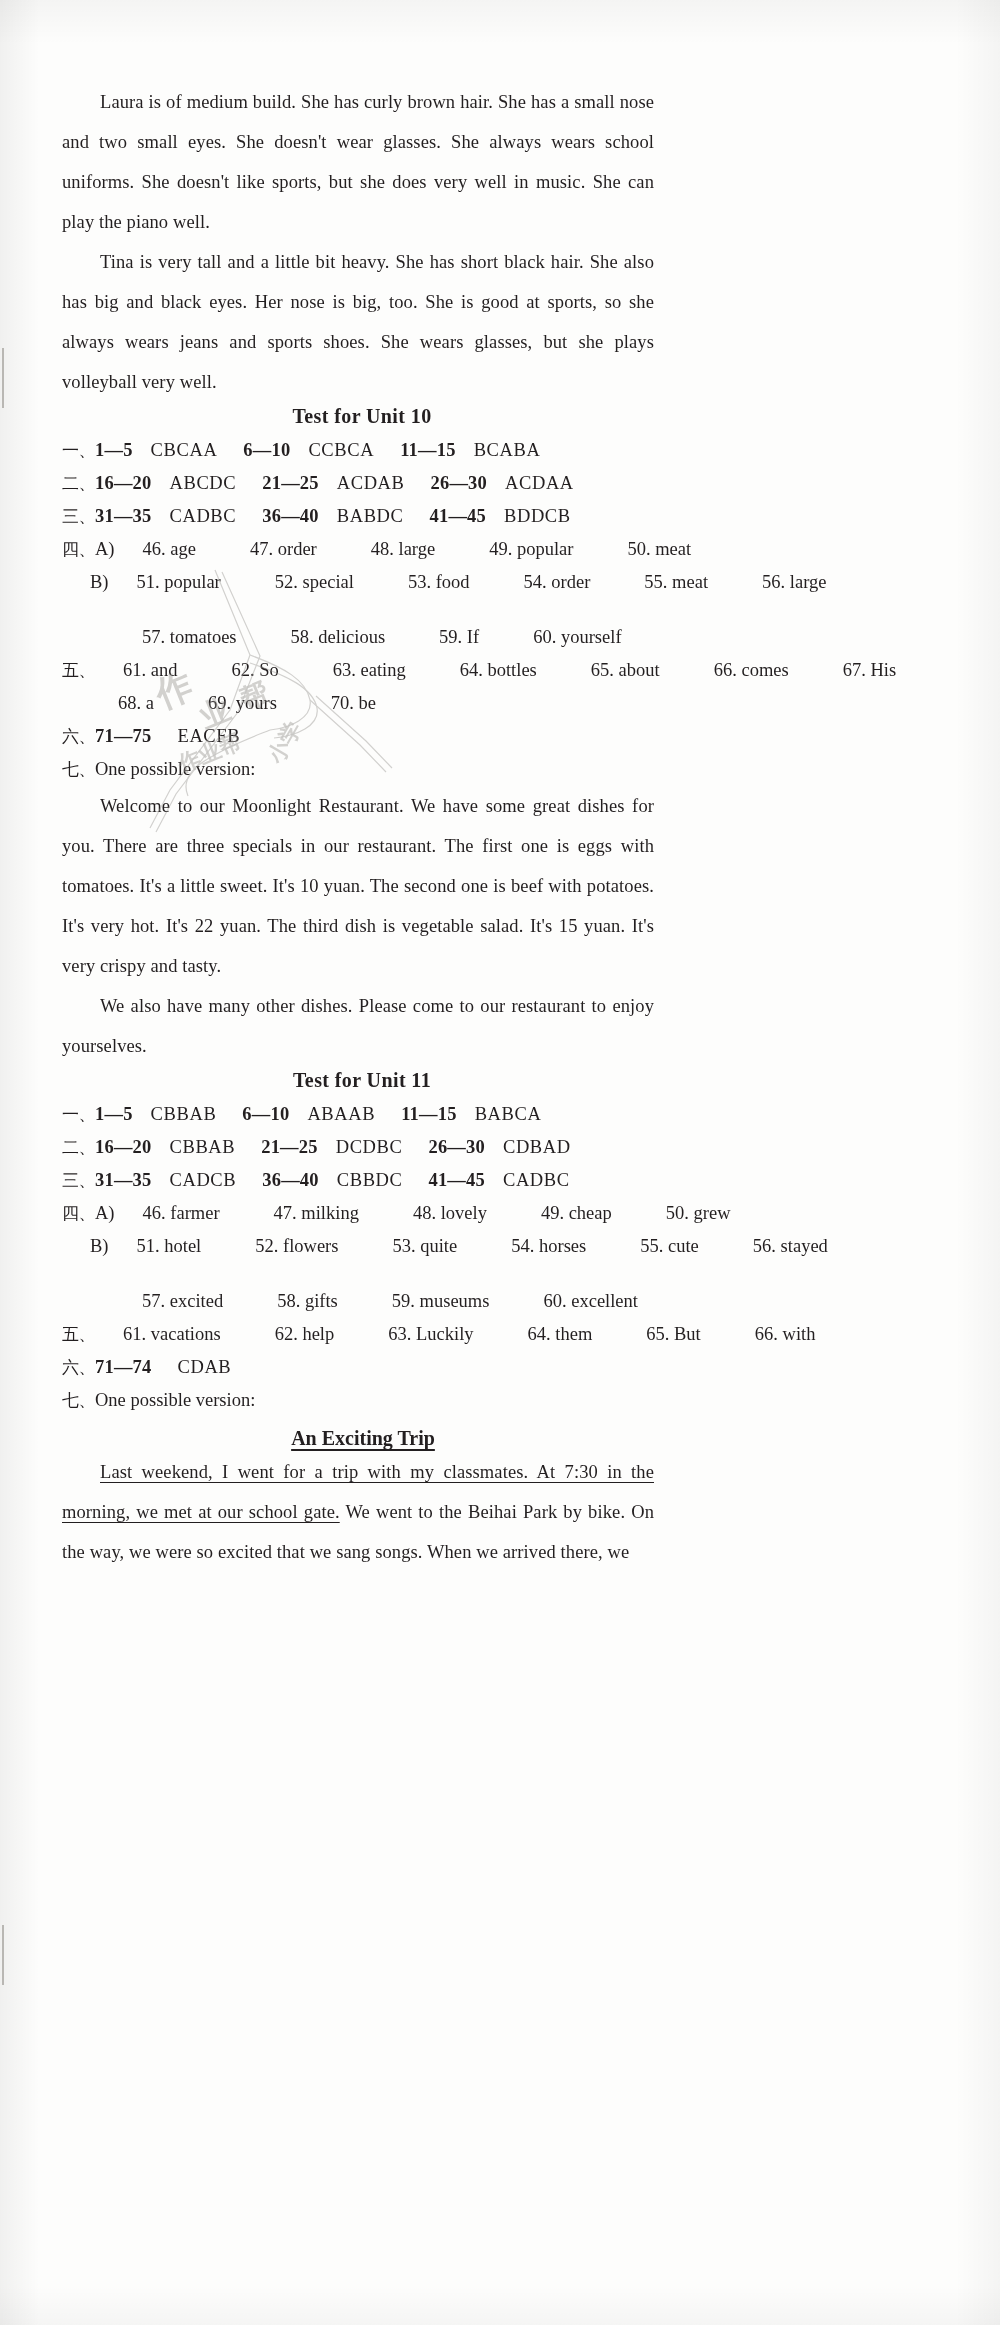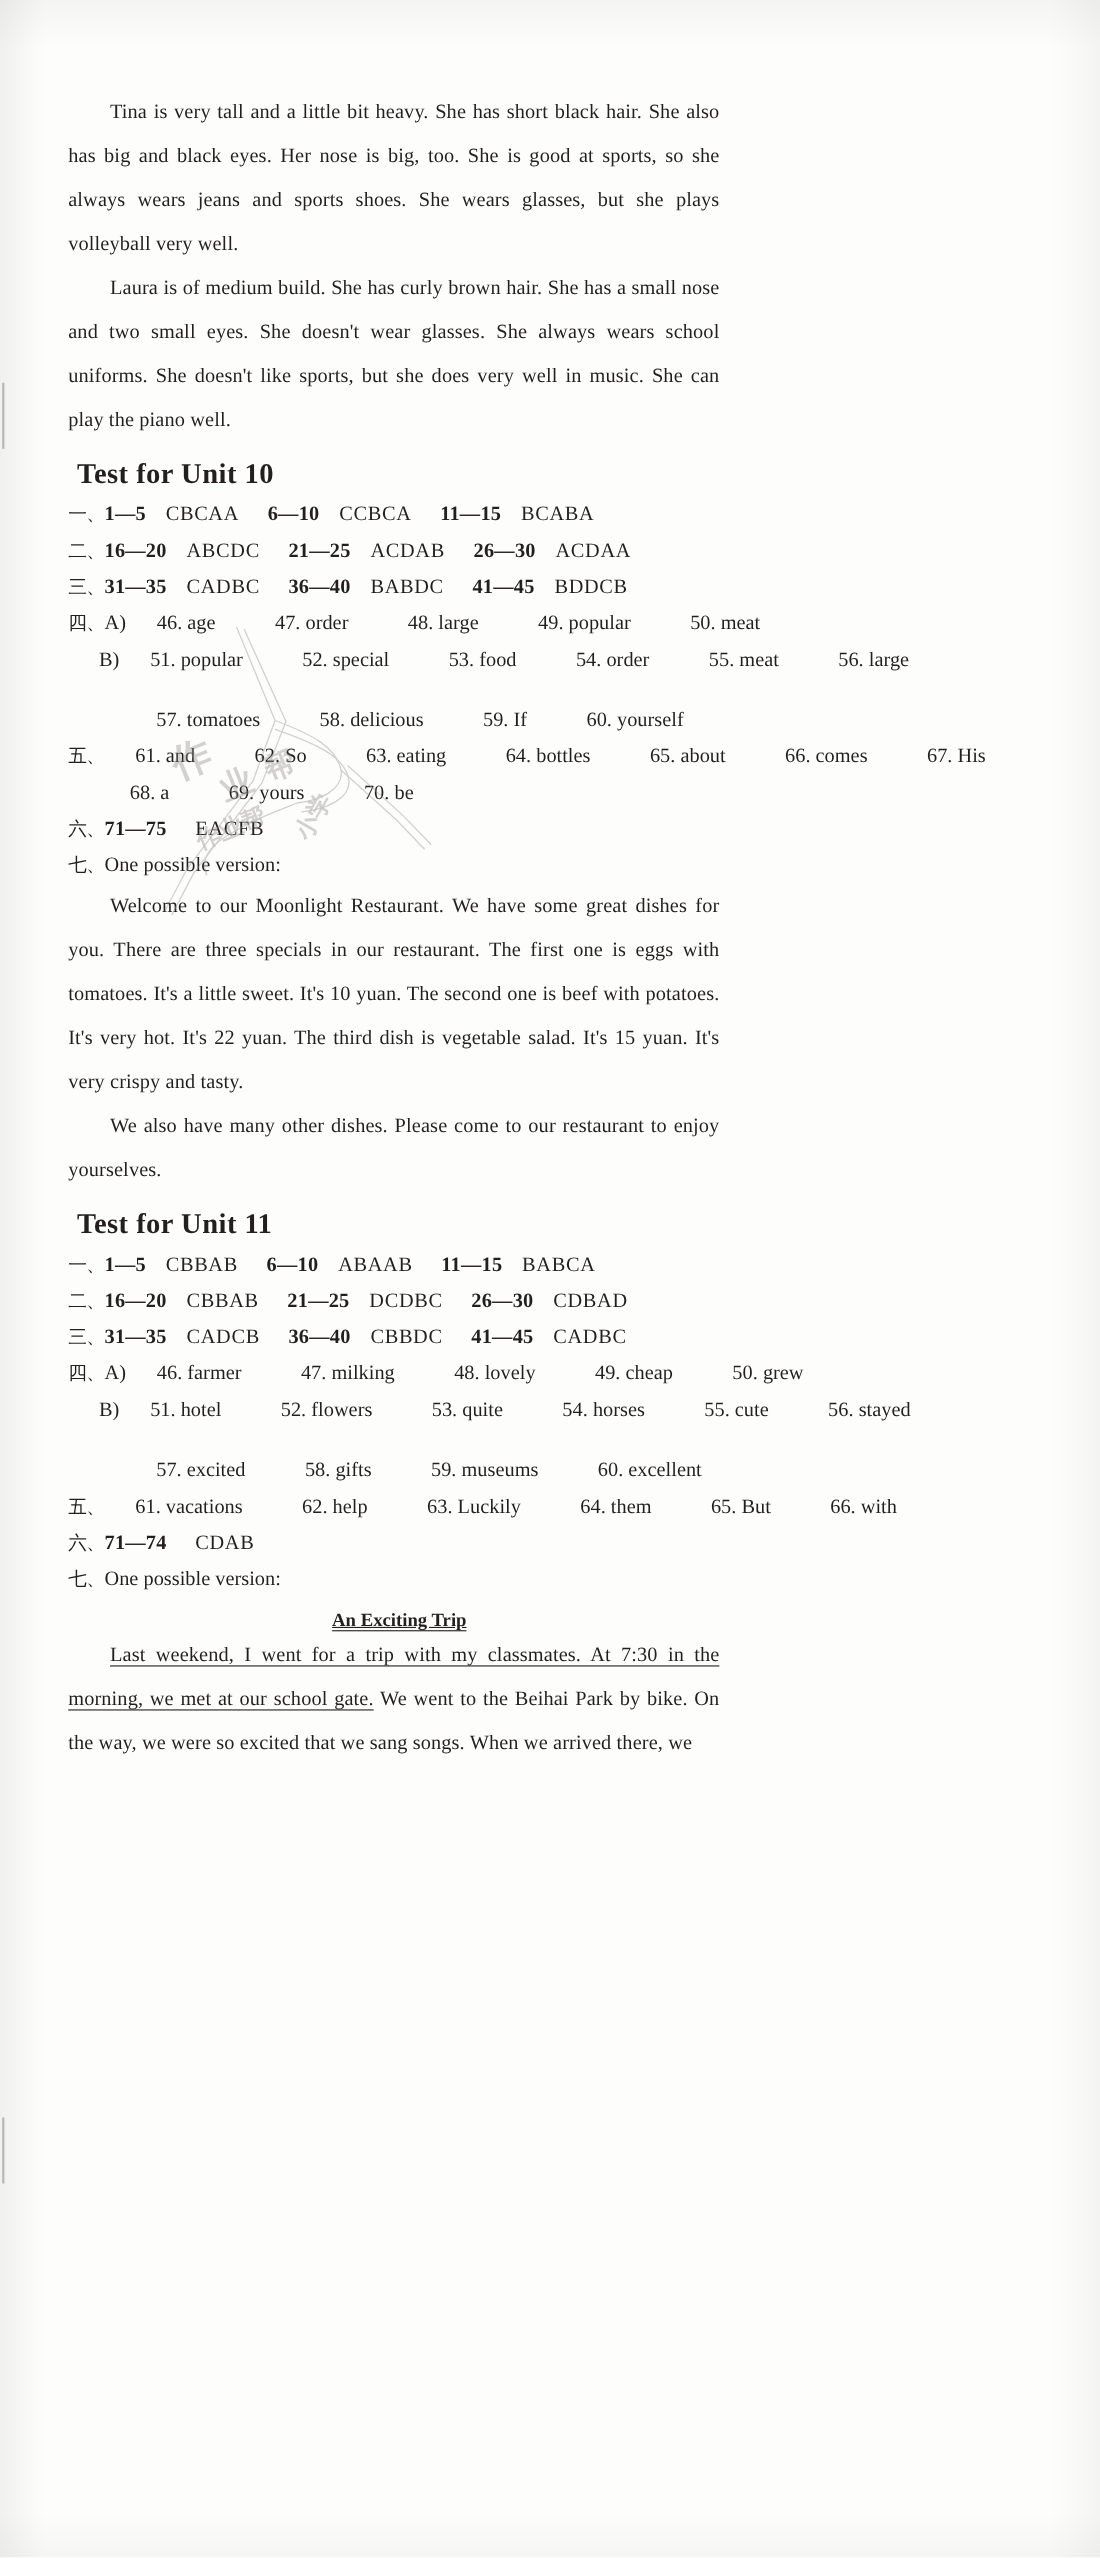--- a/index.html
+++ b/index.html
@@ -61,24 +61,25 @@
     font-size: 18.5px;
     line-height: 40px;
     margin: 0;
     text-indent: 38px;
     letter-spacing: 0.1px;
   }
   .para.last-line-natural { text-align-last: left; }
 
   
   .unit-heading {
+    text-align: center;
     font-weight: bold;
-    font-size: 26px;
+    font-size: 20px;
     letter-spacing: 0.4px;
-    margin: 14px 0 6px 0;
+    margin: 3px 0 6px 0;
     padding-left: 8px;
   }
 
   
   .ans-line {
     font-size: 18.5px;
     line-height: 33px;
     margin: 0;
     white-space: nowrap;
   }
@@ -101,24 +102,23 @@
   .ansval {
     letter-spacing: 0.6px;
   }
   .gap-m { display: inline-block; width: 18px; }
   .gap-l { display: inline-block; width: 26px; }
 
   
   .comp-title {
     text-align: center;
     font-weight: bold;
-    font-size: 17px;
+    font-size: 20px;
     margin: 10px 0 2px 0;
     padding-left: 10px;
-    text-decoration: underline;
   }
   .comp-title span { text-decoration: underline; text-underline-offset: 4px; }
 
   .u { text-decoration: underline; text-underline-offset: 4px; }
 
   
   #watermark {
     position: absolute;
     left: 110px;
     top: 560px;
@@ -133,22 +133,22 @@
 <body>
 
 <div id="page">
 
   <div id="paper-tone"></div>
   <div class="binding-mark" id="binding-mark-top"></div>
   <div class="binding-mark" id="binding-mark-bottom"></div>
 
   <div id="column">
 
+    <p class="para last-line-natural">Laura is of medium build. She has curly brown hair. She has a small nose and two small eyes. She doesn't wear glasses. She always wears school uniforms. She doesn't like sports, but she does very well in music. She can play the piano well.</p>
     <p class="para">Tina is very tall and a little bit heavy. She has short black hair. She also has big and black eyes. Her nose is big, too. She is good at sports, so she always wears jeans and sports shoes. She wears glasses, but she plays volleyball very well.</p>
-    <p class="para last-line-natural">Laura is of medium build. She has curly brown hair. She has a small nose and two small eyes. She doesn't wear glasses. She always wears school uniforms. She doesn't like sports, but she does very well in music. She can play the piano well.</p>
 
     <div class="unit-heading">Test for Unit 10</div>
 
     <div class="ans-line">
       <span class="cn-num">一、</span><span class="rng">1—5</span><span class="gap-m"></span><span class="ansval">CBCAA</span><span class="gap-l"></span><span class="rng">6—10</span><span class="gap-m"></span><span class="ansval">CCBCA</span><span class="gap-l"></span><span class="rng">11—15</span><span class="gap-m"></span><span class="ansval">BCABA</span>
     </div>
 
     <div class="ans-line">
       <span class="cn-num">二、</span><span class="rng">16—20</span><span class="gap-m"></span><span class="ansval">ABCDC</span><span class="gap-l"></span><span class="rng">21—25</span><span class="gap-m"></span><span class="ansval">ACDAB</span><span class="gap-l"></span><span class="rng">26—30</span><span class="gap-m"></span><span class="ansval">ACDAA</span>
     </div>

